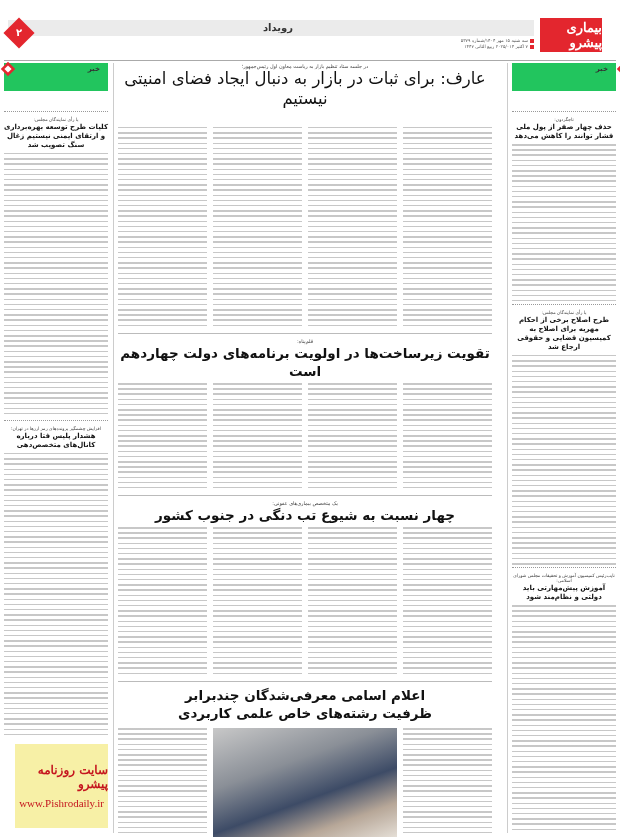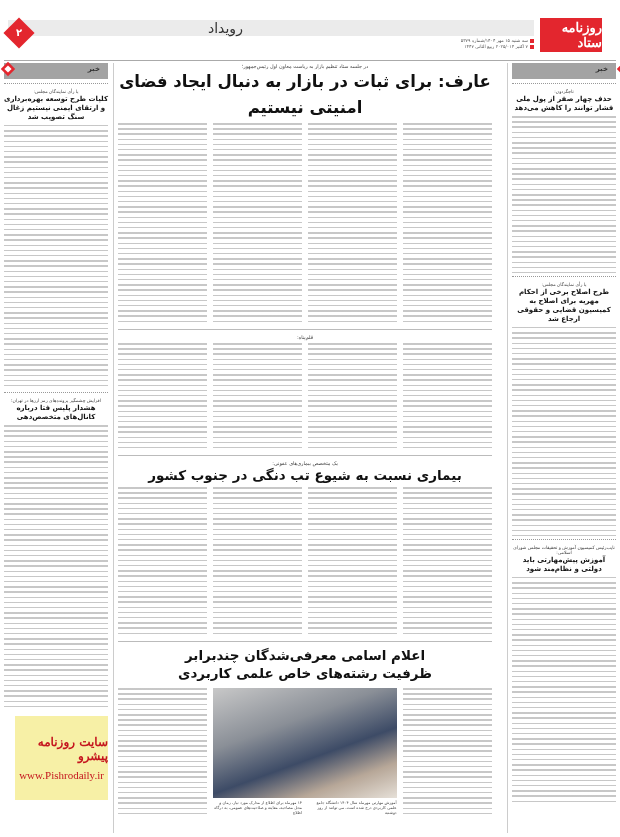--- a/index.html
+++ b/index.html
@@ -4,66 +4,66 @@
 <style>
   * { box-sizing: border-box; margin: 0; padding: 0; }
   html, body { width: 620px; height: 837px; background: #ffffff; overflow: hidden; }
   body { font-family: "DejaVu Sans", sans-serif; color: #222; direction: rtl; position: relative; }
 
   
   .masthead { position: absolute; top: 18px; left: 0; width: 620px; height: 38px; }
   .logo-box { position: absolute; right: 18px; top: 0; width: 62px; height: 34px; background: #e3262e; color: #fff;
     display: flex; align-items: center; justify-content: center; font-family: "DejaVu Serif", serif; font-size: 13px; font-weight: bold; }
   .section-bar { position: absolute; right: 86px; left: 8px; top: 2px; height: 16px; background: #ebebeb; }
-  .section-title { position: absolute; left: 200px; width: 140px; top: 0; text-align: left; font-size: 14px; font-weight: normal; color: #333; line-height: 16px; }
+  .section-title { position: absolute; left: 200px; width: 140px; top: 0; text-align: center; font-size: 10px; font-weight: bold; color: #333; line-height: 16px; }
   .page-badge { position: absolute; left: 8px; top: 4px; width: 22px; height: 22px; background: #e3262e; transform: rotate(45deg); }
   .page-badge span { display: block; transform: rotate(-45deg); color: #fff; font-size: 10px; font-weight: bold; text-align: center; line-height: 22px; }
   .issue-info { position: absolute; right: 86px; top: 20px; font-size: 4.5px; color: #555; line-height: 6px; }
   .issue-info div { position: relative; padding-right: 6px; }
   .issue-info div::before { content: ""; position: absolute; right: 0; top: 1px; width: 4px; height: 4px; background: #e3262e; }
   .rule-top { position: absolute; top: 60px; left: 4px; right: 4px; height: 1px; background: #aaa; }
 
   
   .side-col { position: absolute; top: 63px; width: 104px; bottom: 0; }
   .side-right { right: 4px; }
   .side-left { left: 4px; }
-  .khabar { height: 16px; background: #a3a3a3; position: relative; margin-bottom: 4px; }
+  .khabar { height: 28px; background: #22c55e; position: relative; margin-bottom: 20px; }
   .khabar-label { font-size: 7px; font-weight: bold; color: #333; line-height: 12px; padding-right: 8px; }
   .side-left .khabar-label { padding-right: 8px; }
   .khabar-icon { position: absolute; top: 0; width: 12px; height: 12px; background: #e3262e; transform: rotate(45deg) scale(0.85); }
   .side-right .khabar-icon { right: -14px; }
   .side-left .khabar-icon { left: -2px; }
   .khabar-icon::after { content: ""; position: absolute; left: 3px; top: 3px; width: 6px; height: 6px; background: #fff; }
   .dotline { border-top: 1px dotted #999; margin: 2px 0 5px; }
   .kicker { font-size: 4.5px; color: #444; text-align: center; margin-bottom: 1px; }
   .side-head { font-size: 7px; font-weight: bold; text-align: center; line-height: 9px; color: #111; margin-bottom: 3px; }
   .body-text { font-size: 4px; line-height: 5.2px; color: #666; text-align: justify; overflow: hidden; }
   .txtfill { background: repeating-linear-gradient(to bottom, #9a9a9a 0, #9a9a9a 1.5px, transparent 1.5px, transparent 5.2px); opacity: 0.55; }
   .vsep { position: absolute; top: 63px; bottom: 4px; width: 1px; background: #ccc; }
 
   
   .main { position: absolute; top: 63px; left: 118px; width: 374px; }
   .main-kicker { text-align: center; font-size: 5px; color: #444; }
-  .main-head { text-align: center; font-size: 16.5px; font-weight: bold; color: #111; line-height: 26px; margin-bottom: 2px; }
+  .main-head { text-align: center; font-size: 16.5px; font-weight: normal; color: #111; line-height: 20px; margin-bottom: 18px; }
   .cols { display: flex; gap: 6px; direction: rtl; }
   .cols .col { flex: 1; }
   .hsep { height: 1px; background: #bbb; margin: 4px 0; }
   .sub-head { text-align: center; font-size: 13.5px; font-weight: bold; color: #111; line-height: 18px; }
   .photo { flex: 2.05; height: 110px; background: linear-gradient(160deg, #c8c8c8 0%, #8a8f97 35%, #3d4b66 60%, #b7a798 80%, #e6e0d8 100%); position: relative; }
   .photo-caption { display: flex; gap: 6px; font-size: 4px; color: #444; line-height: 5px; margin-top: 2px; }
   .ad-box { margin-top: 6px; height: 84px; background: #f7f0a6; display: flex; flex-direction: column; align-items: center; justify-content: center; margin-left: 11px; }
   .ad-title { font-family: "DejaVu Serif", serif; font-size: 12px; font-weight: bold; color: #c5161f; }
   .ad-url { font-family: "Liberation Serif", serif; font-size: 11px; color: #c5161f; direction: ltr; margin-top: 6px; }
 </style>
 </head>
 <body>
 
 <div class="masthead">
   <div class="logo-box">
-    <span>روزنامه ستاد</span>
+    <span>بیماری پیشرو</span>
   </div>
   <div class="section-bar">
     <div class="section-title">رویداد</div>
   </div>
   <div class="page-badge">
     <span>۲</span>
   </div>
   <div class="issue-info">
     <div>سه شنبه ۱۵ مهر ۱۴۰۴/شماره ۵۳۷۹</div>
     <div>۷ اکتبر ۲۰۲۵/۰۱۴ ربیع الثانی ۱۴۴۷</div>
@@ -136,33 +136,34 @@
       <div class="col body-text txtfill" style="height:202px"><span style="opacity:0">دارندشمن هم عملیات روانی خود را ادامه خواهد داد و بر موضوع بی‌ثباتی در اقتصاد متمرکز شده است. وی در ادامه خاطرنشان کرد در دوران جنگ ۱۲ روزه اقدامات خوبی برای تأمین ثبات در بازار انجام شد.</span></div>
       <div class="col body-text txtfill" style="height:202px"><span style="opacity:0">وی همچنین ادامه داد: از ظرفیت اتحادیه‌ها و اصناف باید استفاده کنیم و با همدلی از اصناف و تجار بخواهیم همان نگاه دوره جنگ ۱۲ روزه را دنبال کنند تا ثبات در بازار تأمین شود.</span></div>
       <div class="col body-text txtfill" style="height:202px"><span style="opacity:0">حساب شده، منظم و سیستماتیک برای ضربه زدن به اقتصاد ایران ایجاد شده است در این شرایط باید مسیر خلط ستاد تنظیم بازار به هیچ وجه نگاه بخشی و وزارتخانه‌ای نداشته باشد.</span></div>
     </div>
   </section>
 
   <div class="hsep"></div>
 
   <section>
     <div class="main-kicker">قلم‌پناه:</div>
+    <h2 class="sub-head">تقویت زیرساخت‌ها در اولویت برنامه‌های دولت چهاردهم است</h2>
     <div class="cols" style="margin-top:3px">
       <div class="col body-text txtfill" style="height:108px"><span style="opacity:0">سید مجتبی نیابتی، معاون اجرایی رئیس‌جمهور گفت تقویت زیرساخت‌ها از اولویت‌های اصلی دولت چهاردهم است و تمامی اقدامات و سفرهای استانی با هدف فراهم کردن زیرساخت‌ها برنامه‌ریزی و اجرایی می‌شود.</span></div>
       <div class="col body-text txtfill" style="height:108px"><span style="opacity:0">زیرساخت‌ها برنامه‌ریزی و اجرایی شود تا مسیر رشد پایدار و همه‌جانبه هموار شود. معاون اجرایی رئیس‌جمهور گفت زیرساخت پایه و اساس توسعه را تشکیل می‌دهد.</span></div>
       <div class="col body-text txtfill" style="height:108px"><span style="opacity:0">قلم‌پناه با اشاره به اهمیت زیرساخت‌ها در جذب سرمایه‌گذاری و رونق اقتصادی افزود ایجاد زیرساخت‌های مناسب نه تنها زمینه فعالیت بخش خصوصی را فراهم می‌کند.</span></div>
       <div class="col body-text txtfill" style="height:108px"><span style="opacity:0">و مورد استقبال نماینده ولی‌فقیه در خراسان شمالی، استاندار و جمعی از مسئولان استانی قرار گرفت. بر اساس برنامه اعلام‌شده، وی در سفر یک‌روزه خود به خراسان شمالی.</span></div>
     </div>
   </section>
 
   <div class="hsep"></div>
 
   <section>
     <div class="main-kicker">یک متخصص بیماری‌های عفونی:</div>
-    <h2 class="sub-head">بیماری نسبت به شیوع تب دنگی در جنوب کشور</h2>
+    <h2 class="sub-head">چهار نسبت به شیوع تب دنگی در جنوب کشور</h2>
     <div class="cols" style="margin-top:3px">
       <div class="col body-text txtfill" style="height:150px"><span style="opacity:0">متخصص بیماری‌های عفونی با هشدار نسبت به افزایش تب دنگی در جنوب کشور گفت تجمع حتی مقادیر اندک آب را در گلدان‌ها، ظروف و محیط‌های مسکونی زمینه‌ساز تکثیر پشه ناقل است.</span></div>
       <div class="col body-text txtfill" style="height:150px"><span style="opacity:0">موارد انتقال از انسان به انسان نیز در داخل کشور آغاز شده است. مجیز درباره روش انتقال و کنترل این بیماری تاکید کرد تب دنگی از انسان به انسان به‌صورت مستقیم منتقل نمی‌شود.</span></div>
       <div class="col body-text txtfill" style="height:150px"><span style="opacity:0">بیماری مبتلا شده‌اند تزریق واکسن به افرادی که سابقه ابتلا ندارند، می‌تواند خطرناک باشد. ویژگی‌های زیستی پشه ناقل وی با اشاره به ویژگی‌های پشه آئدس توضیح داد.</span></div>
       <div class="col body-text txtfill" style="height:150px"><span style="opacity:0">درباره احتمال شیوع بیماری تب دنگی در مدارس با شروع سال تحصیلی گفت: تجمع عفونی بین مدرسه و خانه نیست. اگر در مدرسه یا هر مکان دیگری شرایط فراهم باشد.</span></div>
     </div>
   </section>
 
   <div class="hsep"></div>
 

